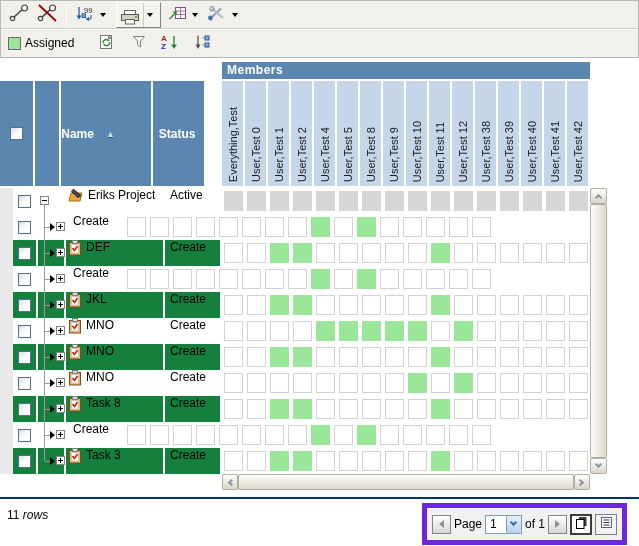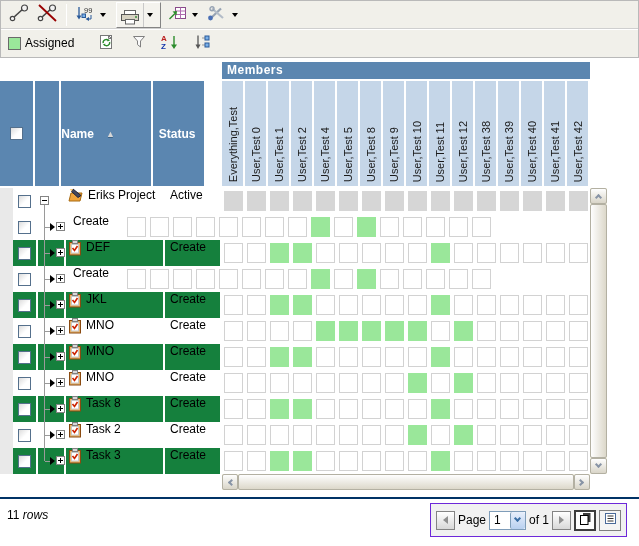--- a/index.html
+++ b/index.html
@@ -95,21 +95,21 @@
   .chv.up{transform:rotate(-135deg);margin-top:3px;}
   .chv.down{transform:rotate(45deg);margin-bottom:3px;}
   .chv.left{transform:rotate(135deg);margin-left:3px;}
   .chv.right{transform:rotate(-45deg);margin-right:3px;}
   .chv.blue{border-color:#3a6ea5;}
 
   
   .rule{position:absolute;left:0;top:497px;width:639px;height:2px;background:var(--navy,#003366);}
   .rowcount{position:absolute;left:7px;top:508px;}
   .rowcount .unit{font-style:italic;}
-  .pager{position:absolute;right:12px;top:503px;height:28px;border:1px solid #6d28d9;
+  .pager{position:absolute;right:12px;top:503px;height:28px;border:5px solid #6d28d9;
          background:#f1f1f1;display:flex;align-items:center;padding:16px 5px;gap:3px;}
   .pg-btn{width:19px;height:19px;border:1px solid #848484;background:linear-gradient(#fff,#d8d8d8);
           display:flex;align-items:center;justify-content:center;}
   .tri-l{width:0;height:0;border-right:5px solid #909090;border-top:4px solid transparent;border-bottom:4px solid transparent;}
   .tri-r{width:0;height:0;border-left:5px solid #909090;border-top:4px solid transparent;border-bottom:4px solid transparent;}
   .pg-select{width:37px;height:19px;border:1px solid #7f9db9;background:#fff;display:flex;align-items:center;}
   .pg-select .val{flex:1;padding-left:4px;}
   .pg-select .sel-btn{width:15px;height:17px;border-left:1px solid #7f9db9;border-radius:2px;
           background:linear-gradient(#e8effb,#b8d0f0);display:flex;align-items:center;justify-content:center;}
   .view-btn{width:22px;height:21px;display:flex;align-items:center;justify-content:center;}
@@ -963,29 +963,20 @@
           <div class="cb"></div>
         </div>
         <div class="gapcol"></div>
         <div class="cell-tree rbg">
           <div class="tl-v"></div>
           <div class="tl-h"></div>
           <div class="t-arrow"></div>
           <div class="t-box plus"></div>
         </div>
         <div class="gapcol"></div>
-        <div class="cell-name rbg">
-          <svg width="14" height="16">
-            <rect x="1.5" y="2.5" width="11" height="12.5" fill="#e8b268" stroke="#8a4a10"></rect>
-            <rect x="3.5" y="4.5" width="7" height="8.5" fill="#fff" stroke="#c8c8c8"></rect>
-            <rect x="4.5" y="0.5" width="5" height="3" fill="#d8d8d8" stroke="#808080"></rect>
-            <path d="M4.5 8 l2 2.5 l3 -4.5" stroke="#cc2200" stroke-width="1.6" fill="none"></path>
-          </svg>
-          <span>Task 2</span>
-        </div>
         <div class="gapcol"></div>
         <div class="cell-status rbg">
           <span>Create</span>
         </div>
         <div class="gapcol"></div>
         <div class="mcell">
           <div class="mbox"></div>
         </div>
         <div class="mcell">
           <div class="mbox"></div>

